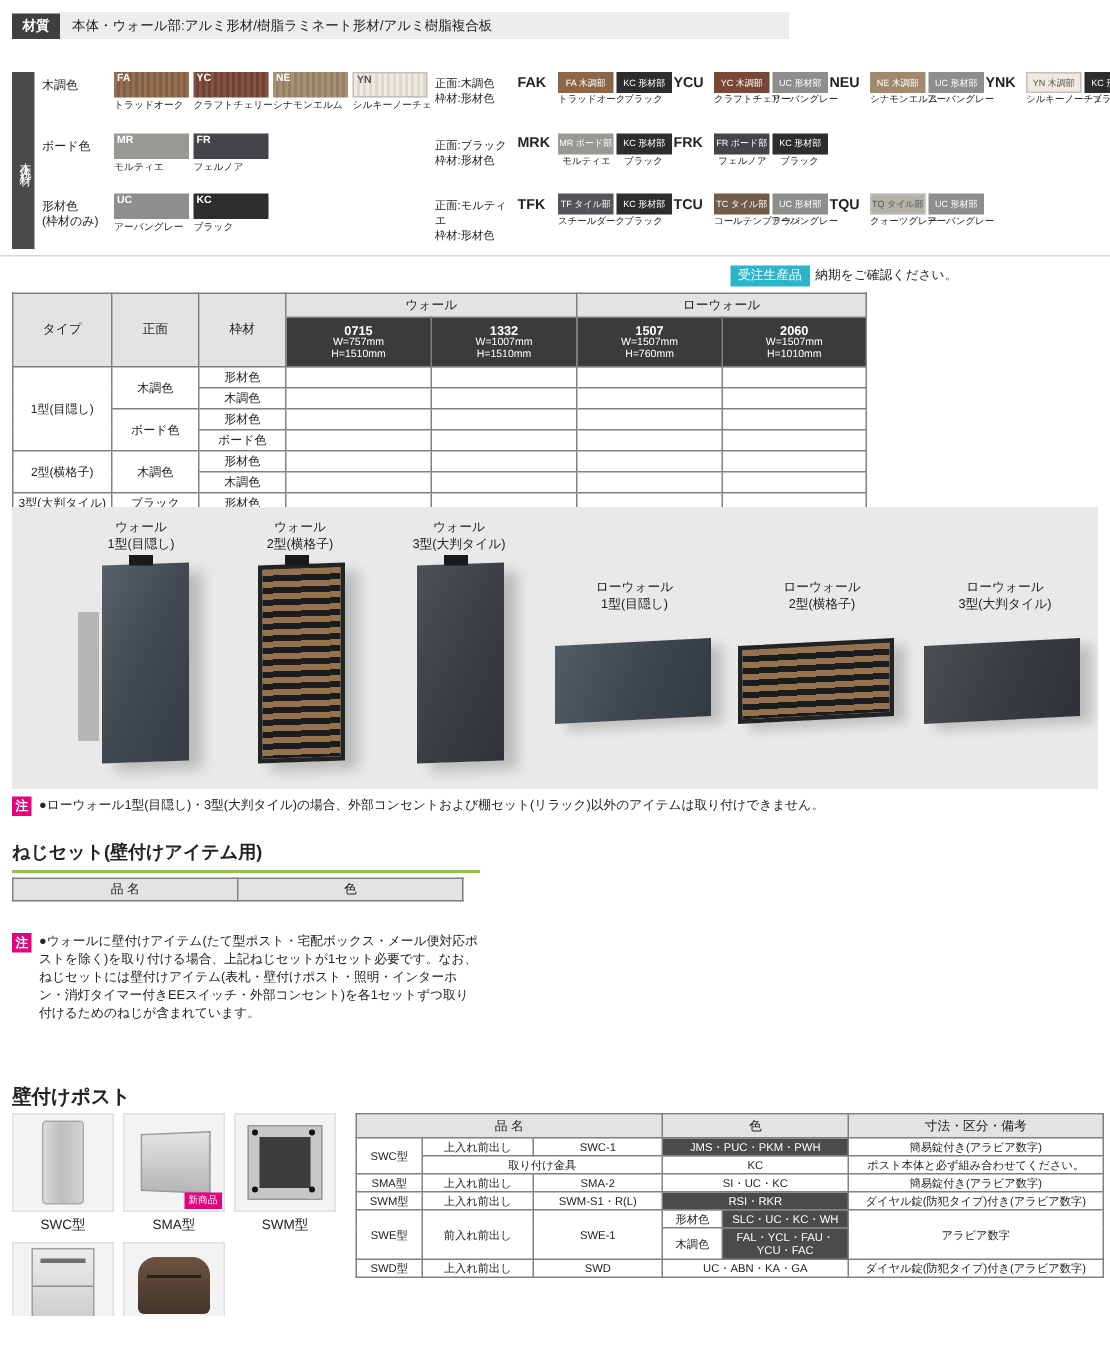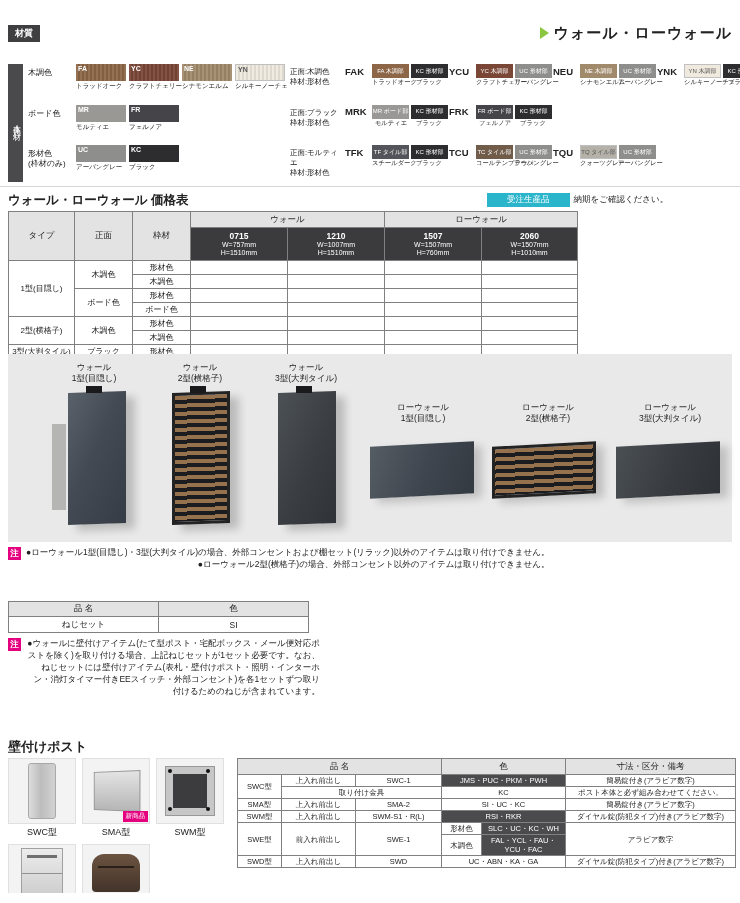--- a/index.html
+++ b/index.html
@@ -1,17 +1,17 @@
 <!DOCTYPE html>
 <html><head>
 <meta charset="utf-8">
 <style>
   html,body{margin:0;padding:0;background:#fff;}
   .page{position:relative;width:740px;height:877px;background:#fff;overflow:hidden;
-        font-family:"Liberation Sans","DejaVu Sans",sans-serif;color:#222;margin-top:16px;}
+        font-family:"Liberation Sans","DejaVu Sans",sans-serif;color:#222;}
 
   
   .topbar{position:absolute;left:8px;top:8px;width:724px;height:18px;display:flex;align-items:center;}
   .mat-label{background:#3f3f41;color:#fff;font-size:9px;font-weight:bold;padding:2px 7px;flex:none;}
   .mat-text{background:#ededed;font-size:9px;padding:2.5px 8px;width:470px;flex:none;white-space:nowrap;overflow:hidden;}
   .page-title{margin-left:auto;font-size:15px;font-weight:bold;letter-spacing:1px;display:flex;align-items:center;}
   .title-arrow{display:inline-block;width:0;height:0;border-left:9px solid #8cc63f;
                border-top:6px solid transparent;border-bottom:6px solid transparent;margin-right:5px;}
 
   
@@ -38,21 +38,21 @@
   .mini-chip.light{color:#555;border:1px solid #c0c0c0;box-sizing:border-box;}
   .combo-names{display:flex;margin-left:27px;}
   .combo-names span{width:38px;font-size:6.3px;text-align:center;white-space:nowrap;flex:none;}
 
   .divider{position:absolute;left:0;top:170px;width:740px;border-top:1px solid #d7d7d7;}
 
   
   .sec-title{position:absolute;left:8px;top:176px;font-size:12.5px;font-weight:bold;
              border-bottom:2px solid #8cc63f;padding-bottom:2px;}
   .order-note{position:absolute;left:487px;top:177px;display:flex;align-items:center;gap:4px;font-size:8.5px;}
-  .order-badge{background:#2ab5cb;color:#fff;padding:1px 20px;font-size:8.5px;}
+  .order-badge{background:#2ab5cb;color:#fff;padding:1px 5px;font-size:8.5px;}
   .price-table{position:absolute;left:8px;top:195px;width:569px;border-collapse:collapse;table-layout:fixed;}
   .price-table th,.price-table td{border:1px solid #808080;text-align:center;padding:0;}
   .price-table .h-gray{background:#e3e3e3;font-weight:normal;font-size:8.5px;height:15px;}
   .price-table .h-dark{background:#3b3b3d;color:#fff;font-weight:normal;height:32px;}
   .sz-code{font-size:8.5px;font-weight:bold;}
   .sz{font-size:7px;line-height:1.2;}
   .price-table td{height:13px;font-size:8px;background:#fff;}
 
   
   .display{position:absolute;left:8px;top:338px;width:724px;height:188px;background:#e9e9e9;}
@@ -71,21 +71,21 @@
            box-shadow:8px 5px 8px rgba(0,0,0,.18);}
   .gl-dark{background:linear-gradient(110deg,#545c64 0%,#3e454e 55%,#343a42 100%);}
   .gl-tile{background:linear-gradient(110deg,#4a4f54 0%,#383c41 55%,#2e3237 100%);}
   .gl-slat{background:repeating-linear-gradient(180deg,#96714d 0 4px,#1b1c1f 4px 8px);
            border:3px solid #232323;box-sizing:border-box;}
 
   
   .note-block{position:absolute;display:flex;gap:5px;align-items:flex-start;}
   .note-tag{width:13px;height:13px;background:#e4007f;color:#fff;font-size:8.5px;font-weight:bold;
             text-align:center;line-height:13px;flex:none;}
-  .note-lines{font-size:8.5px;line-height:1.4;text-align:right;}
+  .note-lines{font-size:8.5px;line-height:1.4;}
 
   
   .sec-title2{position:absolute;left:8px;top:560px;font-size:12px;font-weight:bold;width:312px;
               border-bottom:2px solid #8cc63f;padding-bottom:3px;}
   .screw-table{position:absolute;left:8px;top:585px;width:300px;border-collapse:collapse;table-layout:fixed;}
   .screw-table th,.screw-table td{border:1px solid #808080;text-align:center;font-size:8.5px;padding:0;}
   .screw-table th{background:#e3e3e3;font-weight:normal;height:14px;}
   .screw-table td{height:15px;background:#fff;}
   .screw-note{left:8px;top:622px;width:312px;}
 
@@ -118,24 +118,21 @@
   .post-table th{background:#e3e3e3;font-weight:normal;font-size:8.5px;height:13px;}
   .cell-dark{background:#4b4b4d !important;color:#fff;}
 </style>
 </head>
 <body>
 
 <div class="page">
 
   <div class="topbar">
     <span class="mat-label">材質</span>
-    <span class="page-title">
-      <span class="title-arrow"></span>
-      <span>ウォール・ローウォール</span>
-    </span>
+    <span class="mat-text">本体・ウォール部:アルミ形材/樹脂ラミネート形材/アルミ樹脂複合板</span>
   </div>
 
   <div class="materials">
     <div class="side-label">本体・枠材</div>
     <div class="mat-rows">
 
       <div class="mat-row">
         <div class="row-label">木調色</div>
         <div class="swatch-area">
           <div class="swatch">
@@ -303,21 +300,20 @@
               </div>
           </div>
         </div>
       </div>
 
     </div>
   </div>
 
   <div class="divider"></div>
 
-  <div class="sec-title">ウォール・ローウォール 価格表</div>
   <div class="order-note">
     <span class="order-badge">受注生産品</span>
     <span>納期をご確認ください。</span>
   </div>
 
   <table class="price-table">
     <colgroup>
         <col style="width:66px">
         <col style="width:58px">
         <col style="width:58px">
@@ -334,21 +330,21 @@
         <th colspan="2" class="h-gray">ウォール</th>
         <th colspan="2" class="h-gray">ローウォール</th>
       </tr>
       <tr>
         <th class="h-dark">
             <div class="sz-code">0715</div>
             <div class="sz">W=757mm</div>
             <div class="sz">H=1510mm</div>
           </th>
         <th class="h-dark">
-            <div class="sz-code">1210</div>
+            <div class="sz-code">1332</div>
             <div class="sz">W=1007mm</div>
             <div class="sz">H=1510mm</div>
           </th>
         <th class="h-dark">
             <div class="sz-code">1507</div>
             <div class="sz">W=1507mm</div>
             <div class="sz">H=760mm</div>
           </th>
         <th class="h-dark">
             <div class="sz-code">2060</div>
@@ -463,37 +459,33 @@
       <div class="g-low">
           <div class="gl-face gl-tile"></div>
         </div>
     </div>
   </div>
 
   <div class="note-block" style="left:8px;top:531px;width:724px;">
     <div class="note-tag">注</div>
     <div class="note-lines">
       <div>●ローウォール1型(目隠し)・3型(大判タイル)の場合、外部コンセントおよび棚セット(リラック)以外のアイテムは取り付けできません。</div>
-      <div>●ローウォール2型(横格子)の場合、外部コンセント以外のアイテムは取り付けできません。</div>
-    </div>
-  </div>
-
+    </div>
+  </div>
+
+  <div class="sec-title2">ねじセット(壁付けアイテム用)</div>
   <table class="screw-table">
     <colgroup>
         <col style="width:150px">
         <col style="width:150px">
       </colgroup>
     <tbody>
         <tr>
       <th>品 名</th>
       <th>色</th>
-    </tr>
-    <tr>
-      <td>ねじセット</td>
-      <td>SI</td>
     </tr>
   </tbody>
     </table>
   <div class="note-block screw-note">
     <div class="note-tag">注</div>
     <div class="note-lines">●ウォールに壁付けアイテム(たて型ポスト・宅配ボックス・メール便対応ポストを除く)を取り付ける場合、上記ねじセットが1セット必要です。なお、ねじセットには壁付けアイテム(表札・壁付けポスト・照明・インターホン・消灯タイマー付きEEスイッチ・外部コンセント)を各1セットずつ取り付けるためのねじが含まれています。</div>
   </div>
 
   <div class="posts-title">壁付けポスト</div>
 

